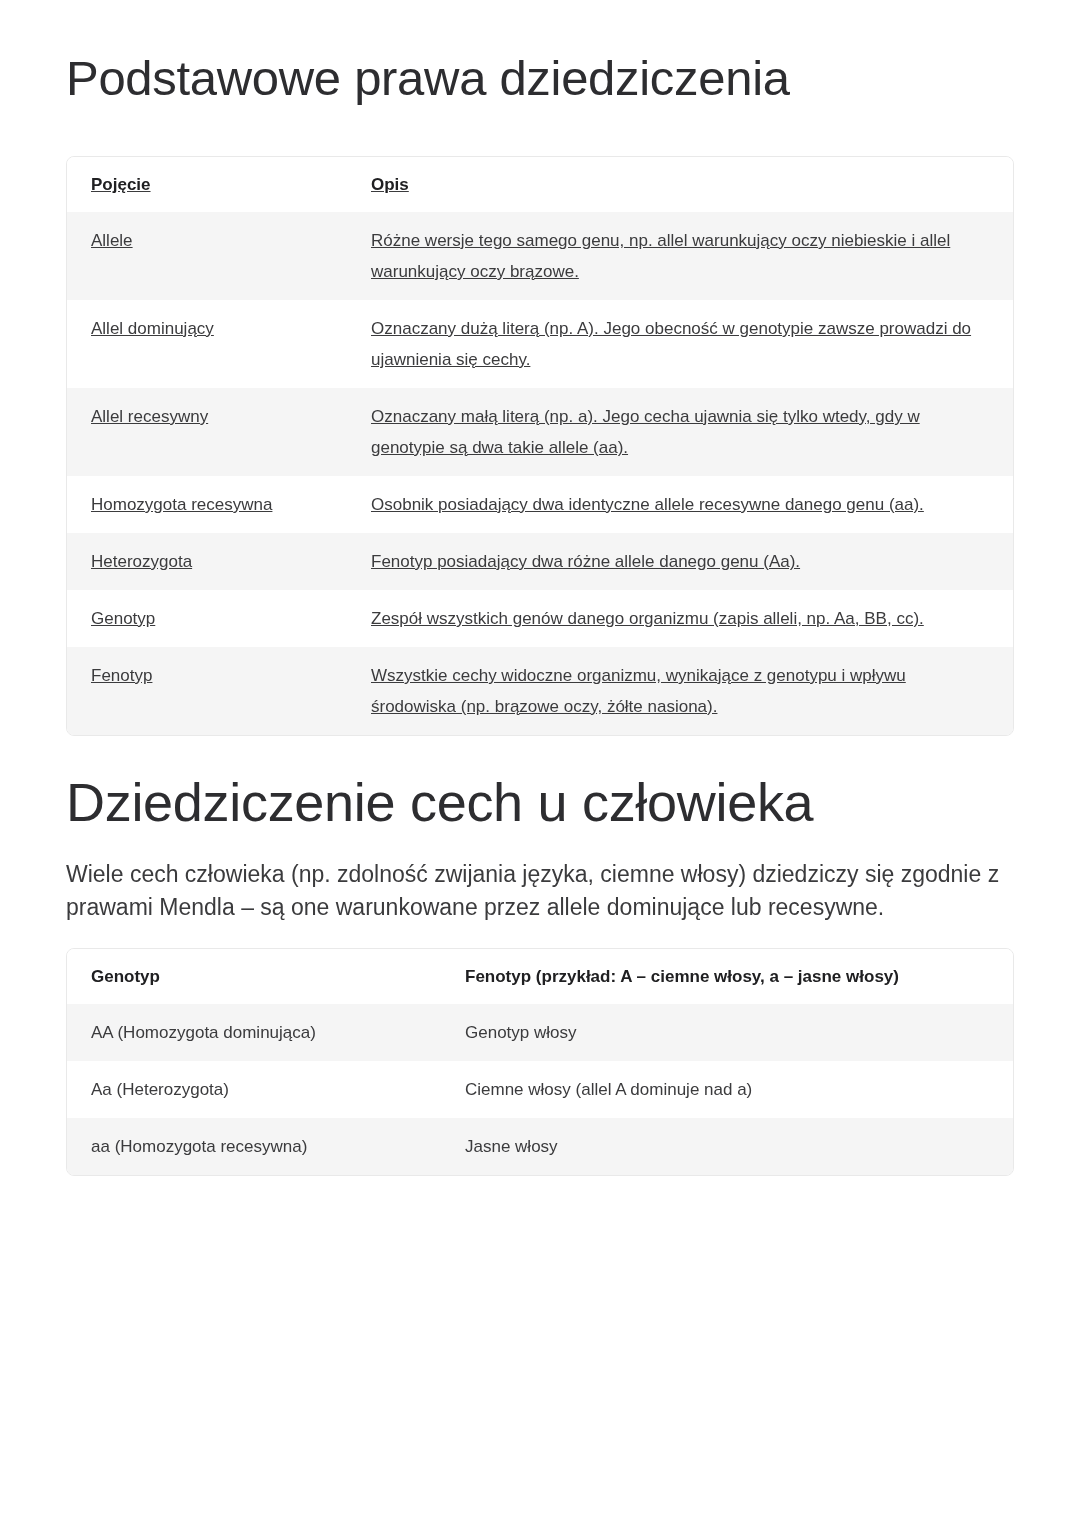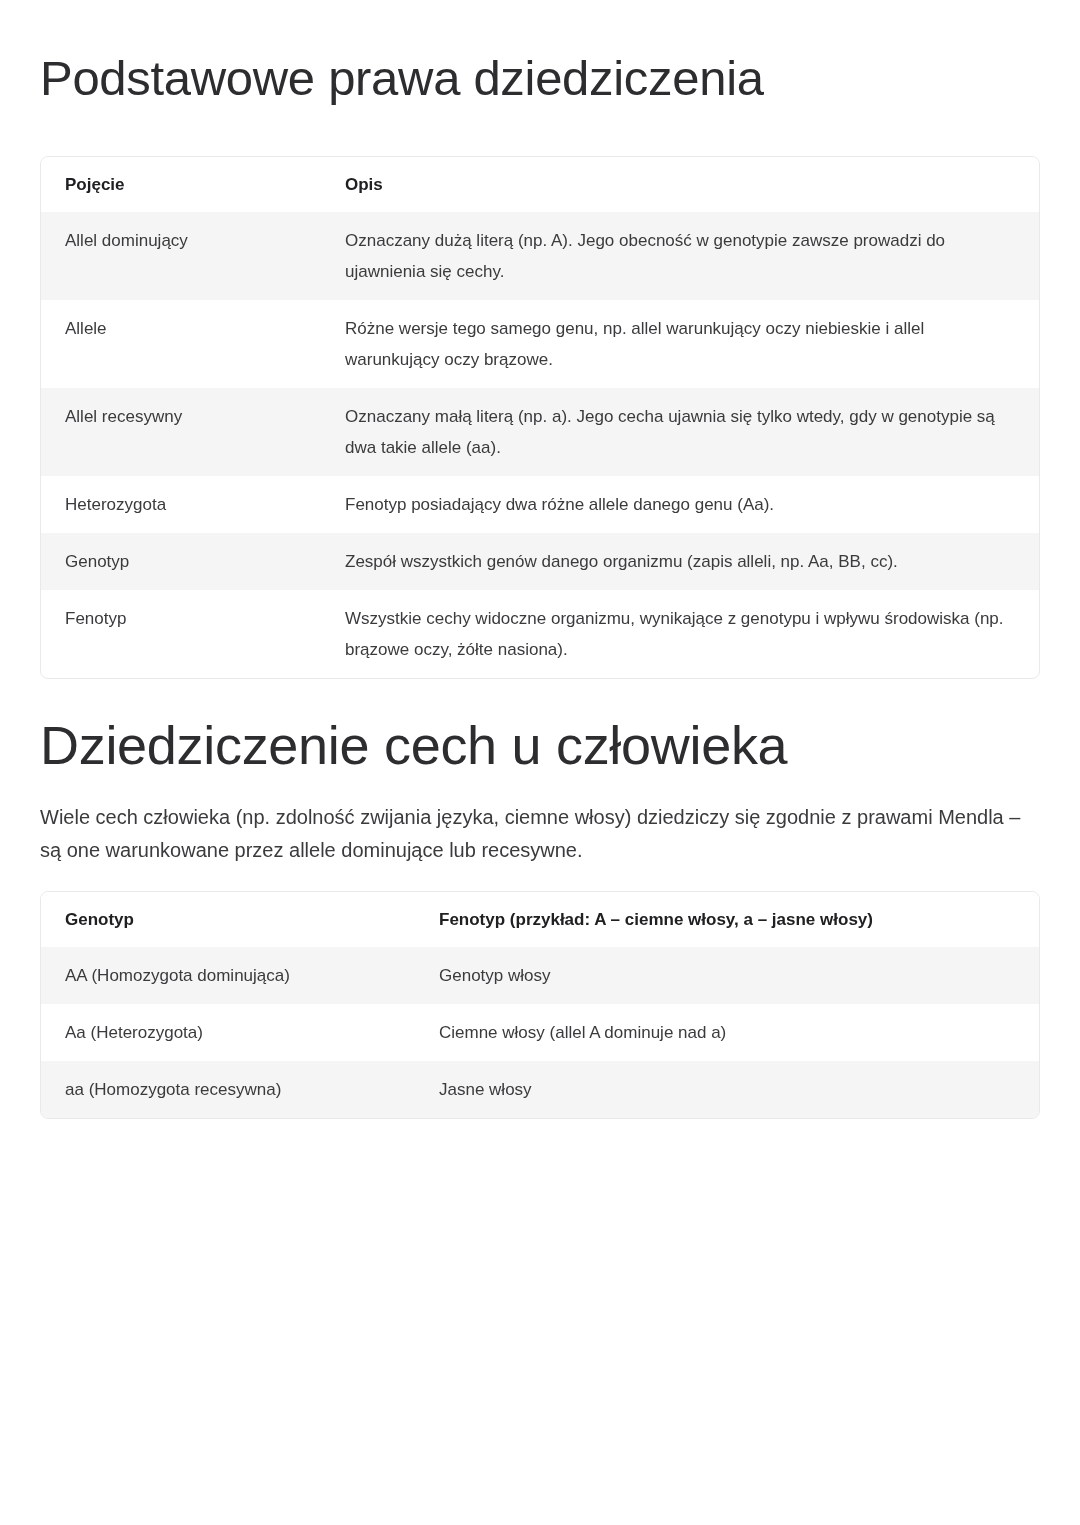--- a/index.html
+++ b/index.html
@@ -12,48 +12,48 @@
   }
   *{ box-sizing:border-box; }
   html,body{ margin:0; padding:0; }
   body{
     width:1080px; height:1525px; overflow:hidden;
     background:var(--page_bg);
     font-family:"Liberation Sans", sans-serif;
     color:var(--body_color);
     -webkit-font-smoothing:antialiased;
   }
-  main{ padding:0 40px; }
+  main{ padding:0 66px; }
 
   h1.section-title{
     margin:50px 0 0;
     font-size:49px; line-height:56px;
     font-weight:300; letter-spacing:-0.3px;
     color:var(--heading_color);
   }
   h2.section-title{
     margin:38px 0 0;
     font-size:54px; line-height:56px;
     font-weight:300; letter-spacing:-0.3px;
     color:var(--heading_color);
   }
 
   p.intro{
     margin:28px 0 0;
-    font-size:20px; line-height:33px;
+    font-size:23px; line-height:33px;
     color:var(--body_color);
   }
 
   .table-card{
     border:1px solid var(--table_border);
     border-radius:8px;
     overflow:hidden;
     background:#fff;
   }
-  .table-card.t1{ margin-top:50px; }
+  .table-card.t1{ margin-top:50px;text-decoration:underline; }
   .table-card.t2{ margin-top:24px; }
 
   table.data-table{
     width:100%;
     border-collapse:collapse;
     table-layout:fixed;
     font-size:17px;
   }
   table.data-table th{
     text-align:left;
@@ -84,30 +84,34 @@
   <div class="table-card t1">
     <table class="data-table" data-table="section_basics.table">
         <thead>
           <tr>
             <th>Pojęcie</th>
             <th>Opis</th>
           </tr>
         </thead>
         <tbody>
           <tr>
+            <td>Allele</td>
+            <td>Różne wersje tego samego genu, np. allel warunkujący oczy niebieskie i allel warunkujący oczy brązowe.</td>
+          </tr>
+          <tr>
             <td>Allel dominujący</td>
             <td>Oznaczany dużą literą (np. A). Jego obecność w genotypie zawsze prowadzi do ujawnienia się cechy.</td>
           </tr>
           <tr>
-            <td>Allele</td>
-            <td>Różne wersje tego samego genu, np. allel warunkujący oczy niebieskie i allel warunkujący oczy brązowe.</td>
+            <td>Allel recesywny</td>
+            <td>Oznaczany małą literą (np. a). Jego cecha ujawnia się tylko wtedy, gdy w genotypie są dwa takie allele (aa).</td>
           </tr>
           <tr>
-            <td>Allel recesywny</td>
-            <td>Oznaczany małą literą (np. a). Jego cecha ujawnia się tylko wtedy, gdy w genotypie są dwa takie allele (aa).</td>
+            <td>Homozygota recesywna</td>
+            <td>Osobnik posiadający dwa identyczne allele recesywne danego genu (aa).</td>
           </tr>
           <tr>
             <td>Heterozygota</td>
             <td>Fenotyp posiadający dwa różne allele danego genu (Aa).</td>
           </tr>
           <tr>
             <td>Genotyp</td>
             <td>Zespół wszystkich genów danego organizmu (zapis alleli, np. Aa, BB, cc).</td>
           </tr>
           <tr>

